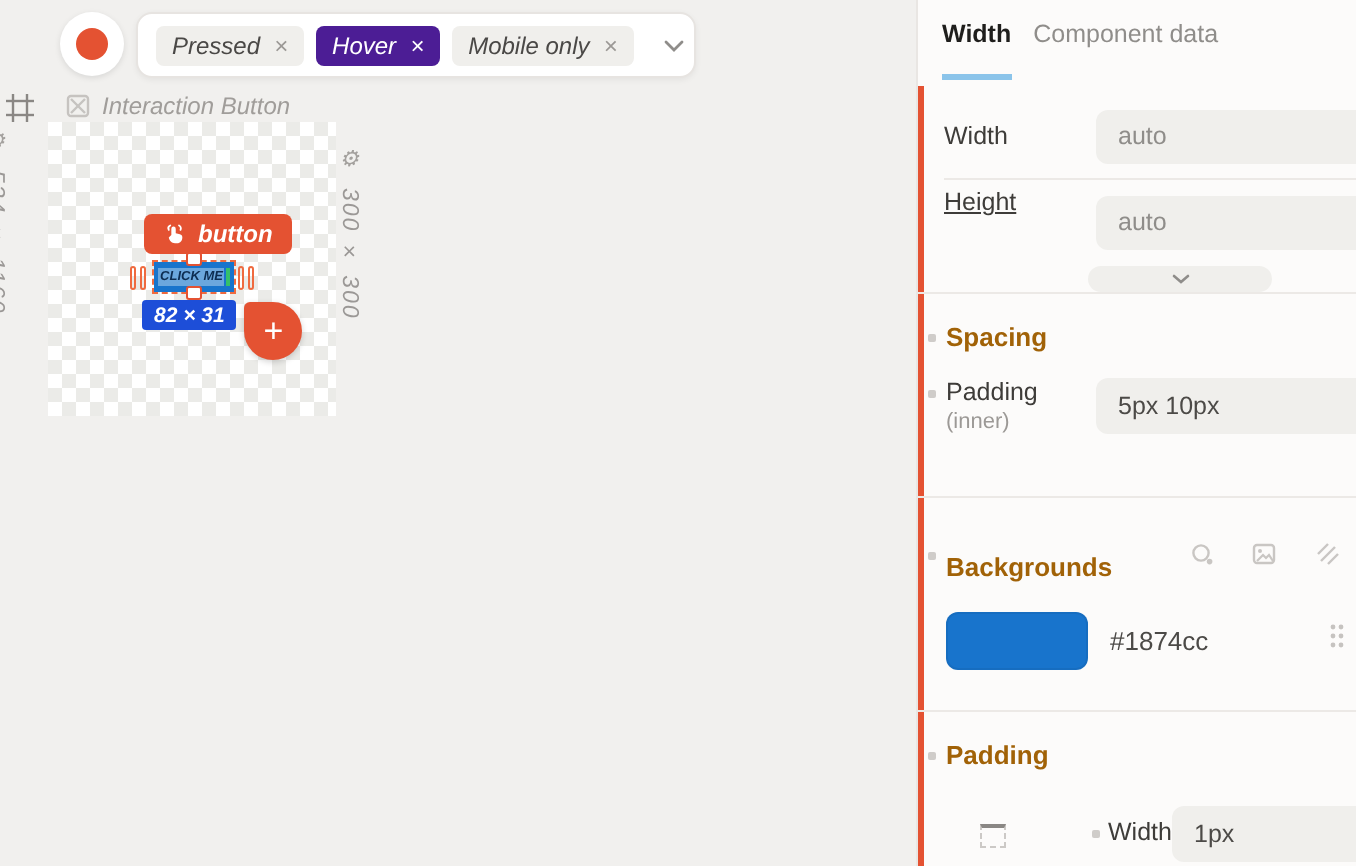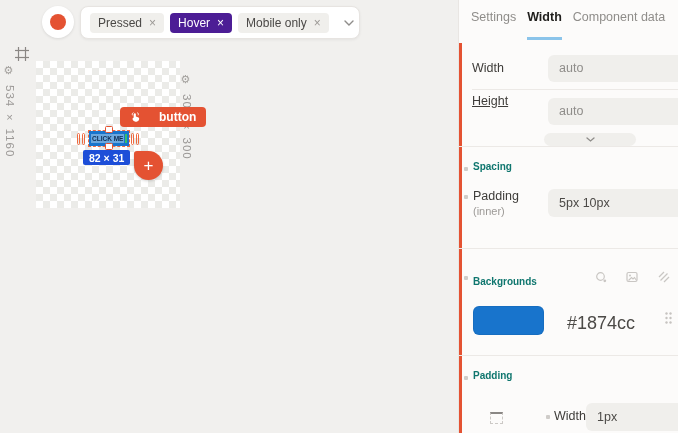--- a/index.html
+++ b/index.html
@@ -1,21 +1,21 @@
 <!DOCTYPE html>
 <html><head>
 <meta charset="utf-8">
 <style>
   * { margin:0; padding:0; box-sizing:border-box; }
   html,body { width:678px; height:433px; overflow:hidden; }
   body { font-family:"Liberation Sans", sans-serif; background:#f1f0ee; position:relative; }
   .abs { position:absolute; }
 
   
-  .canvas { position:absolute; left:12px; top:0; width:516px; height:433px; background:#f1f0ee; }
+  .canvas { position:absolute; left:0; top:0; width:516px; height:433px; background:#f1f0ee;font-style:italic; }
 
   .record-btn { left:30px; top:6px; width:32px; height:32px; border-radius:50%;
     background:#ffffff; box-shadow:0 1px 3px rgba(0,0,0,.10); display:flex; align-items:center; justify-content:center; }
   .record-dot { width:16px; height:16px; border-radius:50%; background:#e45232; }
 
   .chips-bar { left:68px; top:6px; width:280px; height:33px; background:#ffffff;
     border:1px solid #e7e4e1; border-radius:8px; box-shadow:0 1px 3px rgba(0,0,0,.06);
     display:flex; align-items:center; gap:6px; padding:0 9px; }
   .chip { height:20px; border-radius:4px; padding:0 8px; display:flex; align-items:center; gap:7px;
     font-size:12px; color:#4a4846; background:#f0efec; white-space:nowrap; cursor:default; }
@@ -30,21 +30,21 @@
   .artboard { left:24px; top:61px; width:144px; height:147px;
     background:repeating-conic-gradient(#ebebe8 0% 25%, #ffffff 0% 50%); background-size:14px 14px; }
 
   .vlabel { writing-mode:vertical-rl; text-orientation:mixed; color:#9b9896; font-size:11.5px;
     letter-spacing:1px; display:inline-flex; align-items:center; }
   .vlabel .gear { font-size:11px; margin-bottom:7px; color:#a3a09d; }
   .vlabel-right { left:168px; top:73px; }
   .vlabel-left  { left:-9px;  top:64px; }
 
   .tag-badge { left:72px; top:107px; height:20px; background:#e45232; border-radius:4px;
-    color:#fff; font-size:12px; font-weight:600; display:flex; align-items:center; gap:18px; padding:0 10px;margin-left:36px; }
+    color:#fff; font-size:12px; font-weight:600; display:flex; align-items:center; gap:6px; padding:0 10px; }
 
   .sel-wrap { left:76px; top:130px; width:42px; height:17px; border:1px dashed #ef6a3f; }
   .blue-btn { position:absolute; left:0; top:0; right:0; bottom:0; display:flex; align-items:center; justify-content:center; }
   .blue-btn .txt { font-size:6.5px; font-weight:700; color:#0d2d52; background:#6ba7dd; padding:0 1px; line-height:9px; }
   .blue-btn .caret { display:inline-block; width:1.5px; height:9px; background:#35c06a; margin-left:1px; }
   .handle { width:8px; height:7px; background:#fff; border:1.5px solid #e45232; border-radius:1.5px; }
   .handle-top { left:93px; top:126px; }
   .handle-bottom { left:93px; top:143px; }
   .pad-handles { display:flex; gap:2px; }
   .pad-handles span { width:3px; height:12px; border:1.5px solid #ef6a3f; border-radius:2px; background:transparent; }
@@ -61,32 +61,32 @@
   .panel { position:absolute; left:458px; top:0; width:220px; height:433px;
     background:#fcfbfa; border-left:1px solid #e9e6e3; overflow:hidden; }
   .accent-strip { left:0; top:43px; width:3px; height:390px; background:#e45232; }
 
   .tabs { left:0; top:0; width:220px; height:40px; display:flex; gap:11px; padding-left:12px; }
   .tab { font-size:12.5px; color:#8f8d8a; padding:10px 0 7px; border-bottom:3px solid transparent; white-space:nowrap; }
   .tab.active { color:#1f1e1c; font-weight:700; border-bottom-color:#8bc4ea; }
 
   .plabel { font-size:12.5px; color:#3e3c39; }
   .pnote  { font-size:11px; color:#9c9996; }
-  .ptitle { font-size:10px; font-weight:700; color:#0f766e; }
+  .ptitle { font-size:13px; font-weight:700; color:#a16207; }
   .pinput { height:27px; width:140px; background:#f0efec; border-radius:6px;
     font-size:12.5px; line-height:27px; padding-left:11px; color:#4c4a47; }
   .pinput.placeholder { color:#8f8d8a; }
   .dot4 { width:4px; height:4px; border-radius:1px; background:#cfccc9; }
   .hdiv { height:1px; background:#ece9e6; }
 
   .pill { left:85px; top:133px; width:92px; height:13px; background:#f0efec; border-radius:7px;
     display:flex; align-items:center; justify-content:center; }
 
   .swatch { left:14px; top:306px; width:71px; height:29px; border-radius:6px; box-shadow:inset 0 0 0 1px rgba(0,0,0,.06); }
-  .hex { left:96px; top:313px; font-size:18px; color:#4c4a47;margin-left:12px; }
+  .hex { left:96px; top:313px; font-size:13px; color:#4c4a47; }
 
   .border-side-icon { left:31px; top:412px; width:13px; height:12px;
     border:1px dashed #ccc9c6; border-top:2px solid #8a8784; }
 </style>
 </head>
 <body>
 
 <div class="canvas">
 
   <div class="abs record-btn">
@@ -115,20 +115,28 @@
 
   <svg class="abs" style="left:3px; top:47px;" width="14" height="14" viewBox="0 0 14 14">
     <g stroke="#8a8784" stroke-width="1.2">
       <line x1="3.5" y1="0" x2="3.5" y2="14"></line>
         <line x1="10.5" y1="0" x2="10.5" y2="14"></line>
       <line x1="0" y1="3.5" x2="14" y2="3.5"></line>
         <line x1="0" y1="10.5" x2="14" y2="10.5"></line>
     </g>
   </svg>
 
+  <div class="abs frame-header">
+    <svg width="12" height="12" viewBox="0 0 12 12">
+      <rect x="1" y="1" width="10" height="10" rx="1.5" fill="none" stroke="#c6c3c0" stroke-width="1.2"></rect>
+      <line x1="2.5" y1="2.5" x2="9.5" y2="9.5" stroke="#c6c3c0" stroke-width="1.2"></line>
+      <line x1="9.5" y1="2.5" x2="2.5" y2="9.5" stroke="#c6c3c0" stroke-width="1.2"></line>
+    </svg>
+    <span class="frame-title">Interaction Button</span>
+  </div>
 
   <div class="abs artboard"></div>
 
   <div class="abs vlabel vlabel-right">
     <span class="gear">⚙</span>
     <span>300 × 300</span>
   </div>
 
   <div class="abs vlabel vlabel-left">
     <span class="gear">⚙</span>
@@ -164,21 +172,20 @@
 
   <div class="abs add-btn">
     <span>+</span>
   </div>
 </div>
 
 <div class="panel">
   <div class="abs accent-strip"></div>
 
   <div class="abs tabs">
-    <div class="tab">Settings</div>
     <div class="tab active">Width</div>
     <div class="tab">Component data</div>
   </div>
 
   <div class="abs plabel" style="left:13px; top:61px;">Width</div>
   <div class="abs pinput placeholder" style="left:89px; top:55px;">auto</div>
   <div class="abs hdiv" style="left:13px; width:207px; top:89px;"></div>
   <div class="abs plabel" style="left:13px; top:94px;text-decoration:underline;">Height</div>
   <div class="abs pinput placeholder" style="left:89px; top:98px;">auto</div>
 

